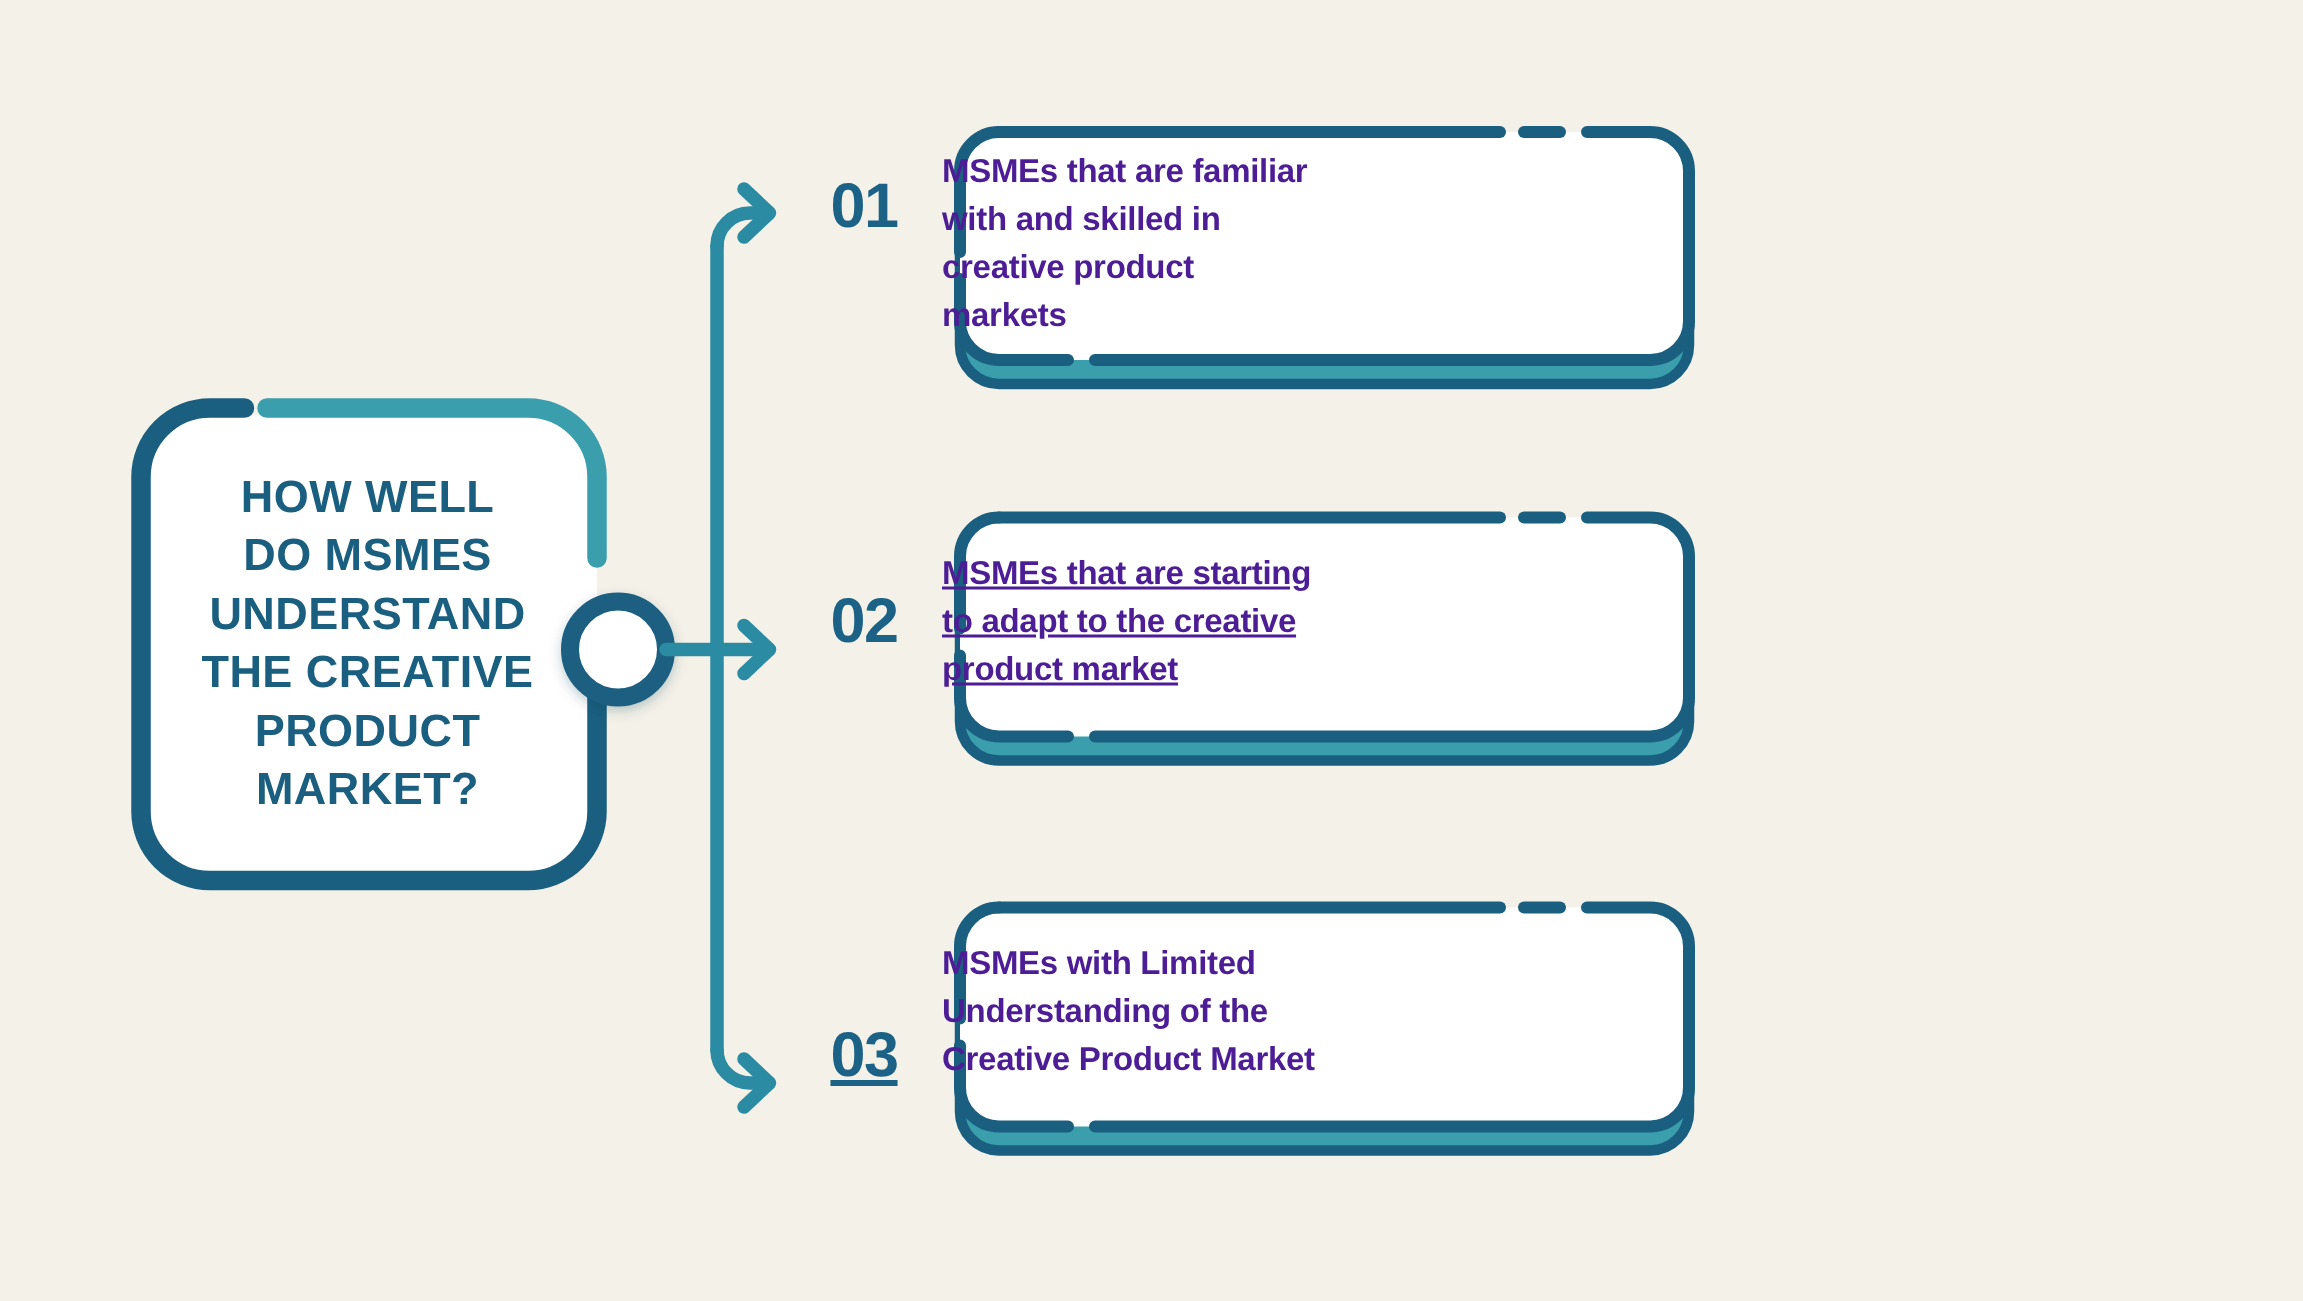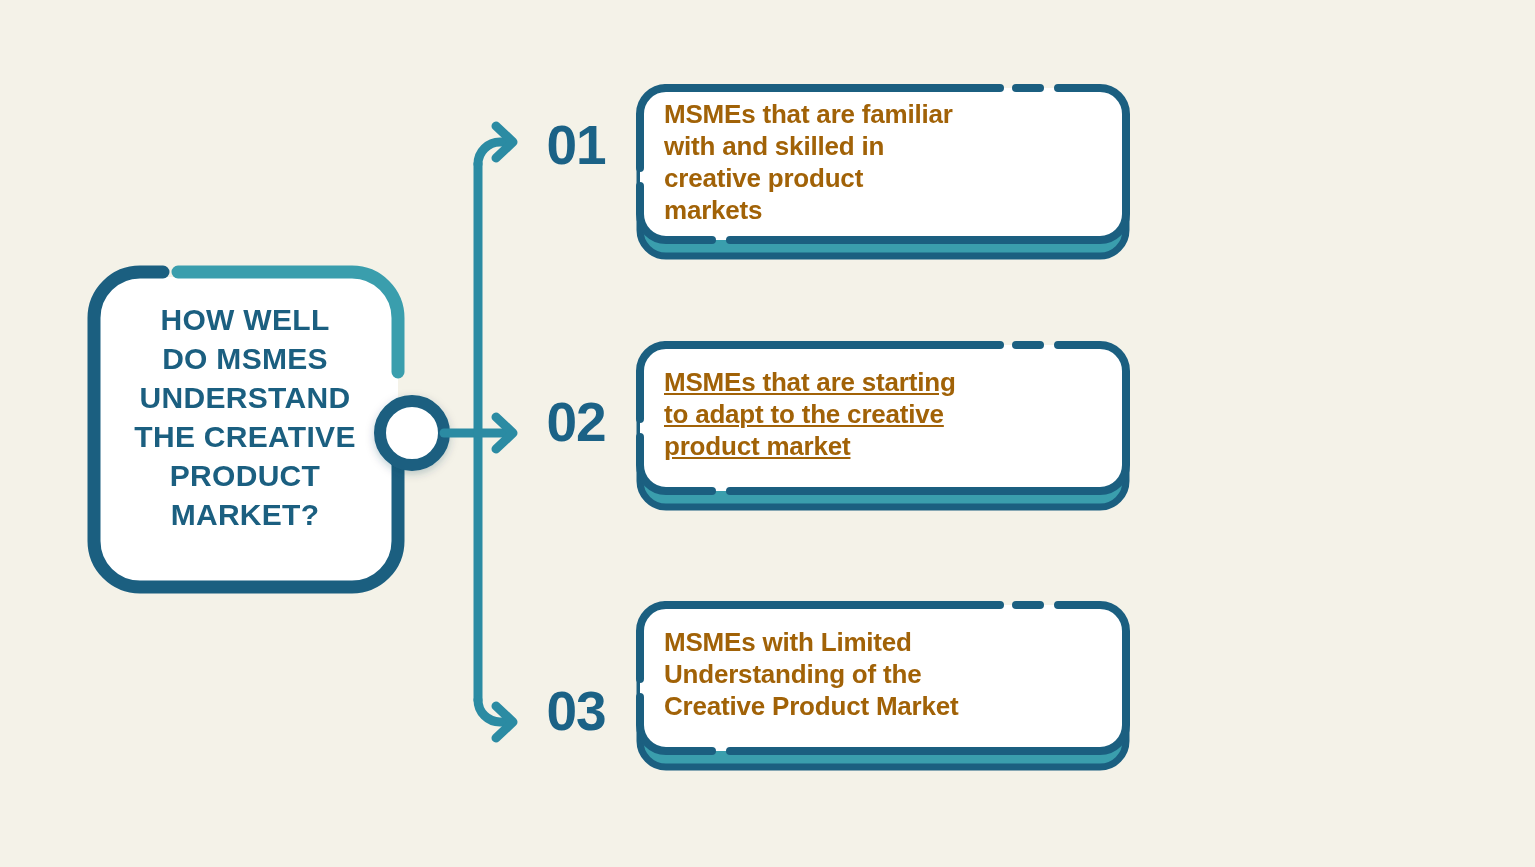--- a/index.html
+++ b/index.html
@@ -21,54 +21,54 @@
     position: absolute;
     inset: 0;
     width: 1535px;
     height: 867px;
   }
 
   
   .hub-title {
     position: absolute;
     left: 96px;
-    top: 300px;
+    top: 312px;
     width: 298px;
     text-align: center;
     color: #1b5f80;
     font-family: "Liberation Sans", sans-serif;
     font-weight: bold;
     font-size: 30px;
     line-height: 39px;
     letter-spacing: 0.3px;
     white-space: pre-line;
   }
 
   .step-num {
     position: absolute;
     width: 96px;
     text-align: center;
     color: #1b6286;
     font-family: "Liberation Sans", sans-serif;
     font-weight: bold;
-    font-size: 55px;
+    font-size: 42px;
     letter-spacing: -1px;
   }
   .num-1 { left: 528px; top: 113px; }
   .num-2 { left: 528px; top: 390px; }
-  .num-3 { left: 528px; top: 679px; }
+  .num-3 { left: 528px; top: 679px; text-decoration: underline; }
 
   .card-text {
     position: absolute;
-    left: 664px;
+    left: 628px;
     width: 430px;
-    color: #a16207;
+    color: #4c1d95;
     font-family: "Liberation Sans", sans-serif;
     font-weight: bold;
-    font-size: 26px;
+    font-size: 22px;
     line-height: 32px;
     letter-spacing: -0.2px;
     white-space: pre-line;
   }
   .card-text-1 { top: 98px; }
   .card-text-2 { top: 366px; text-decoration: underline; }
   .card-text-3 { top: 626px; }
 </style>
 </head>
 <body>

